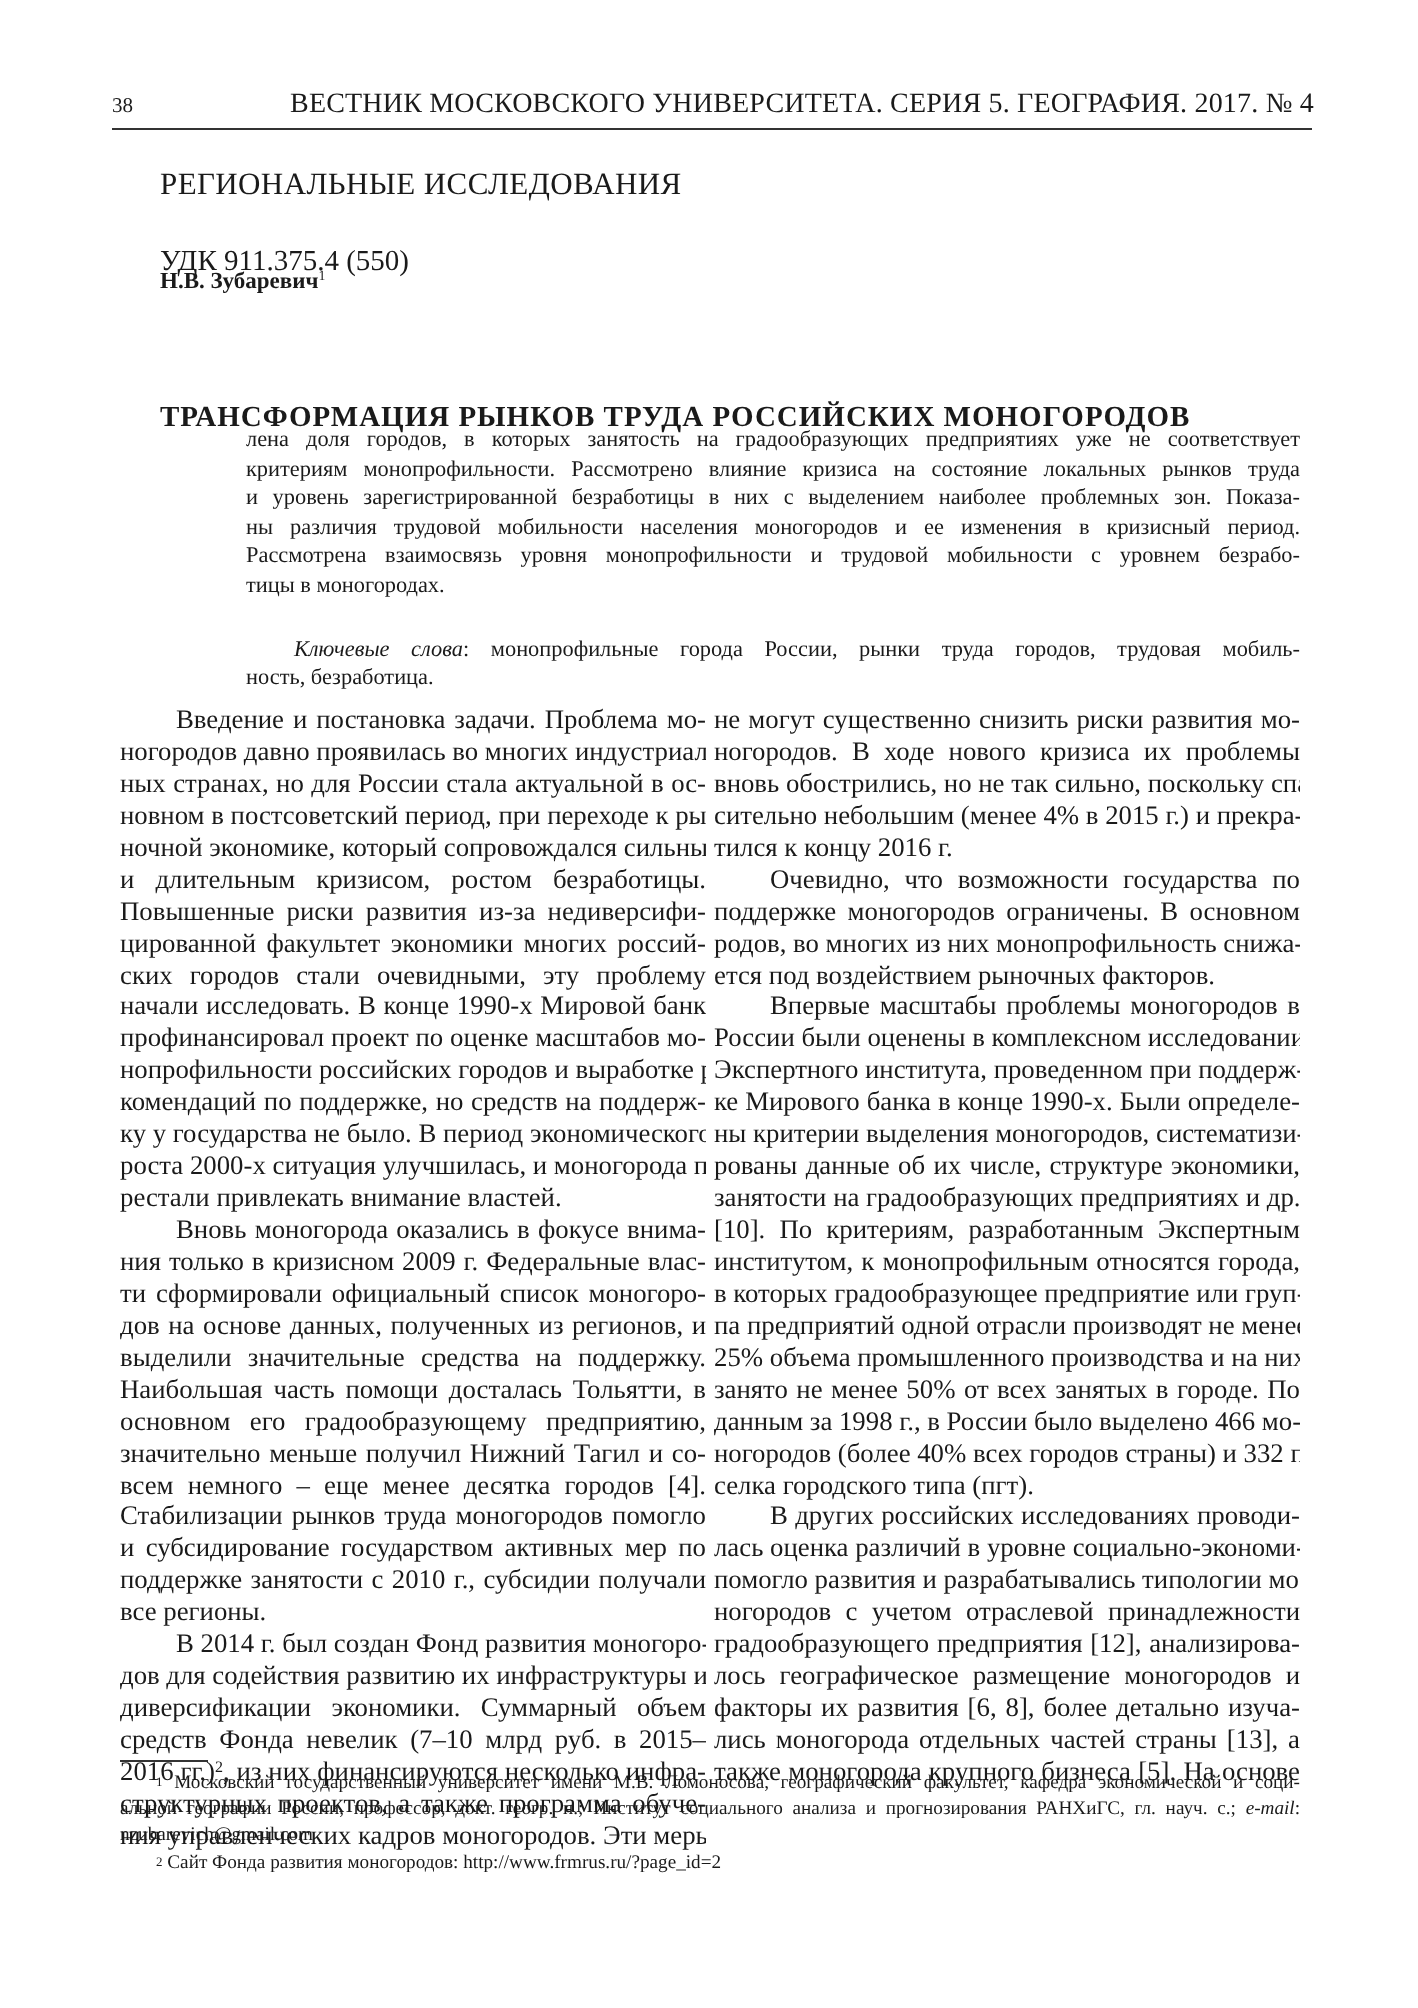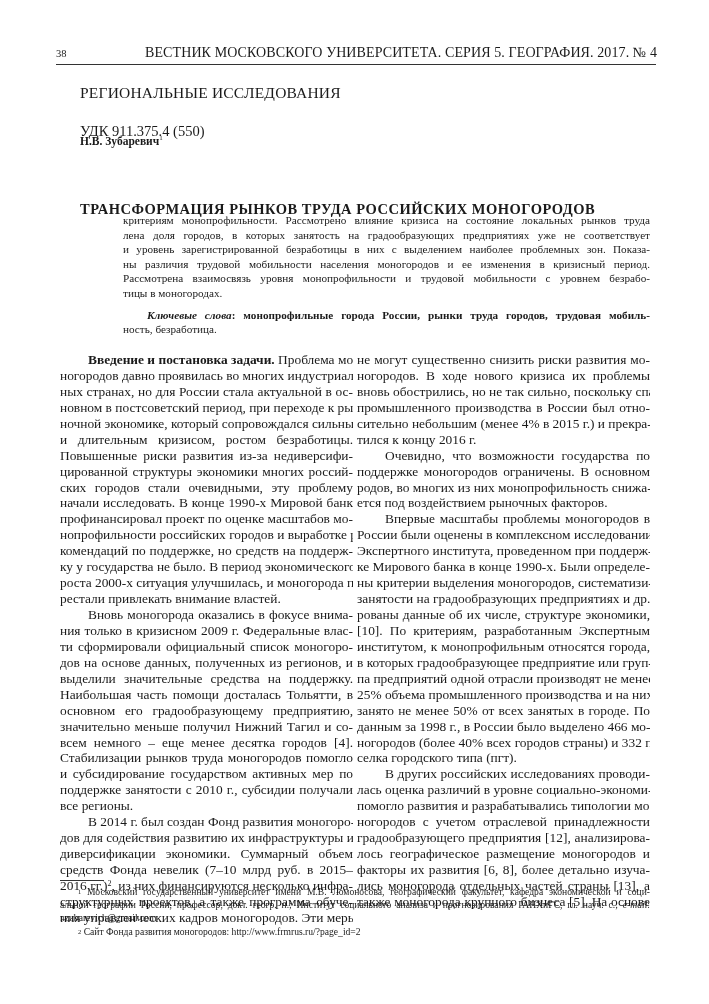--- a/index.html
+++ b/index.html
@@ -10,27 +10,27 @@
   .head-rule { position: absolute; left: 56px; right: 53px; top: 64px; border-top: 1px solid #333; }
   .section-title { position: absolute; left: 80px; top: 84px; font-size: 15.5px; letter-spacing: 0.2px; }
   .udk { position: absolute; left: 80px; top: 123px; font-size: 14.5px; }
   .author { position: absolute; left: 80px; top: 135px; font-size: 11.5px; font-weight: bold; text-align: center; }
   .author sup { font-size: 7px; font-weight: normal; vertical-align: top; position: relative; top: -1px; }
   .article-title { position: absolute; left: 80px; top: 180px; font-size: 14.5px; font-weight: bold; letter-spacing: 0.5px; white-space: nowrap; margin-top: 21px; }
   .abstract { position: absolute; left: 123px; width: 527px; top: 213px; font-size: 11.2px; line-height: 14.6px; }
   .line { display: block; white-space: nowrap; text-align: justify; text-align-last: justify; overflow: hidden; }
   .line.last { text-align-last: left; }
   .indent { padding-left: 24px; }
-  .keywords { margin-top: 7px; font-weight: bold; }
+  .keywords { margin-top: 17px; }
   .kw-label { font-style: italic; }
   .col { position: absolute; top: 352px; width: 293px; font-size: 13.4px; line-height: 15.93px; }
   .col-left { left: 60px; }
   .col-right { left: 357px; }
   .col .indent { padding-left: 28px; }
-  .bold { font-weight: bold; margin-top: 40px; }
+  .bold { font-weight: normal; margin-top: 40px; }
   sup.fn { font-size: 8px; vertical-align: top; position: relative; top: -2px; }
   .foot-rule { position: absolute; left: 60px; top: 880px; width: 44px; border-top: 1px solid #333; }
   .footnotes { position: absolute; left: 60px; width: 590px; top: 885px; font-size: 9.6px; line-height: 13.2px; }
   .footnotes .indent { padding-left: 18px; }
   .footnotes sup { font-size: 6.5px; vertical-align: top; }
   .email { font-style: italic; }
 </style>
 </head>
 <body>
 
@@ -40,39 +40,39 @@
   <div class="head-rule"></div>
 
   <div class="section-title">РЕГИОНАЛЬНЫЕ ИССЛЕДОВАНИЯ</div>
   <div class="udk">УДК 911.375.4 (550)</div>
   <div class="author">
     <span>Н.В. Зубаревич</span><sup>1</sup>
   </div>
   <div class="article-title">ТРАНСФОРМАЦИЯ РЫНКОВ ТРУДА РОССИЙСКИХ МОНОГОРОДОВ</div>
 
   <div class="abstract" id="abstract">
+      <span class="line">лена доля городов, в которых занятость на градообразующих предприятиях уже не соответствует</span>
       <span class="line">критериям монопрофильности. Рассмотрено влияние кризиса на состояние локальных рынков труда</span>
-      <span class="line">лена доля городов, в которых занятость на градообразующих предприятиях уже не соответствует</span>
       <span class="line">и уровень зарегистрированной безработицы в них с выделением наиболее проблемных зон. Показа-</span>
       <span class="line">ны различия трудовой мобильности населения моногородов и ее изменения в кризисный период.</span>
       <span class="line">Рассмотрена взаимосвязь уровня монопрофильности и трудовой мобильности с уровнем безрабо-</span>
       <span class="line last">тицы в моногородах.</span>
       <span class="line indent keywords"><span class="kw-label">Ключевые слова</span><span>: монопрофильные города России, рынки труда городов, трудовая мобиль-</span></span>
       <span class="line last">ность, безработица.</span>
     </div>
 
   <div class="col col-left" id="col-left">
       <span class="line indent"><span class="bold">Введение и постановка задачи.</span><span> Проблема мо-</span></span>
       <span class="line">ногородов давно проявилась во многих индустриаль-</span>
       <span class="line">ных странах, но для России стала актуальной в ос-</span>
       <span class="line">новном в постсоветский период, при переходе к ры-</span>
       <span class="line">ночной экономике, который сопровождался сильным</span>
       <span class="line">и длительным кризисом, ростом безработицы.</span>
       <span class="line">Повышенные риски развития из-за недиверсифи-</span>
-      <span class="line">цированной структуры экономики многих россий-</span>
+      <span class="line">цированной факультет экономики многих россий-</span>
       <span class="line">ских городов стали очевидными, эту проблему</span>
       <span class="line">начали исследовать. В конце 1990-х Мировой банк</span>
       <span class="line">профинансировал проект по оценке масштабов мо-</span>
       <span class="line">нопрофильности российских городов и выработке ре-</span>
       <span class="line">комендаций по поддержке, но средств на поддерж-</span>
       <span class="line">ку у государства не было. В период экономического</span>
       <span class="line">роста 2000-х ситуация улучшилась, и моногорода пе-</span>
       <span class="line last">рестали привлекать внимание властей.</span>
       <span class="line indent">Вновь моногорода оказались в фокусе внима-</span>
       <span class="line">ния только в кризисном 2009 г. Федеральные влас-</span>
@@ -92,34 +92,33 @@
       <span class="line">диверсификации экономики. Суммарный объем</span>
       <span class="line">средств Фонда невелик (7–10 млрд руб. в 2015–</span>
       <span class="line"><span>2016 гг.)</span><sup class="fn">2</sup><span>, из них финансируются несколько инфра-</span></span>
       <span class="line">структурных проектов, а также программа обуче-</span>
       <span class="line">ния управленческих кадров моногородов. Эти меры</span>
     </div>
   <div class="col col-right" id="col-right">
       <span class="line">не могут существенно снизить риски развития мо-</span>
       <span class="line">ногородов. В ходе нового кризиса их проблемы</span>
       <span class="line">вновь обострились, но не так сильно, поскольку спад</span>
-      <span class="line">промышленного производства в России был отно-</span>
       <span class="line">сительно небольшим (менее 4% в 2015 г.) и прекра-</span>
       <span class="line last">тился к концу 2016 г.</span>
       <span class="line indent">Очевидно, что возможности государства по</span>
       <span class="line">поддержке моногородов ограничены. В основном</span>
       <span class="line">родов, во многих из них монопрофильность снижа-</span>
       <span class="line last">ется под воздействием рыночных факторов.</span>
       <span class="line indent">Впервые масштабы проблемы моногородов в</span>
       <span class="line">России были оценены в комплексном исследовании</span>
       <span class="line">Экспертного института, проведенном при поддерж-</span>
       <span class="line">ке Мирового банка в конце 1990-х. Были определе-</span>
       <span class="line">ны критерии выделения моногородов, систематизи-</span>
+      <span class="line">рованы данные об их числе, структуре экономики,</span>
       <span class="line">занятости на градообразующих предприятиях и др.</span>
-      <span class="line">рованы данные об их числе, структуре экономики,</span>
       <span class="line">[10]. По критериям, разработанным Экспертным</span>
       <span class="line">институтом, к монопрофильным относятся города,</span>
       <span class="line">в которых градообразующее предприятие или груп-</span>
       <span class="line">па предприятий одной отрасли производят не менее</span>
       <span class="line">25% объема промышленного производства и на них</span>
       <span class="line">занято не менее 50% от всех занятых в городе. По</span>
       <span class="line">данным за 1998 г., в России было выделено 466 мо-</span>
       <span class="line">ногородов (более 40% всех городов страны) и 332 по-</span>
       <span class="line last">селка городского типа (пгт).</span>
       <span class="line indent">В других российских исследованиях проводи-</span>

